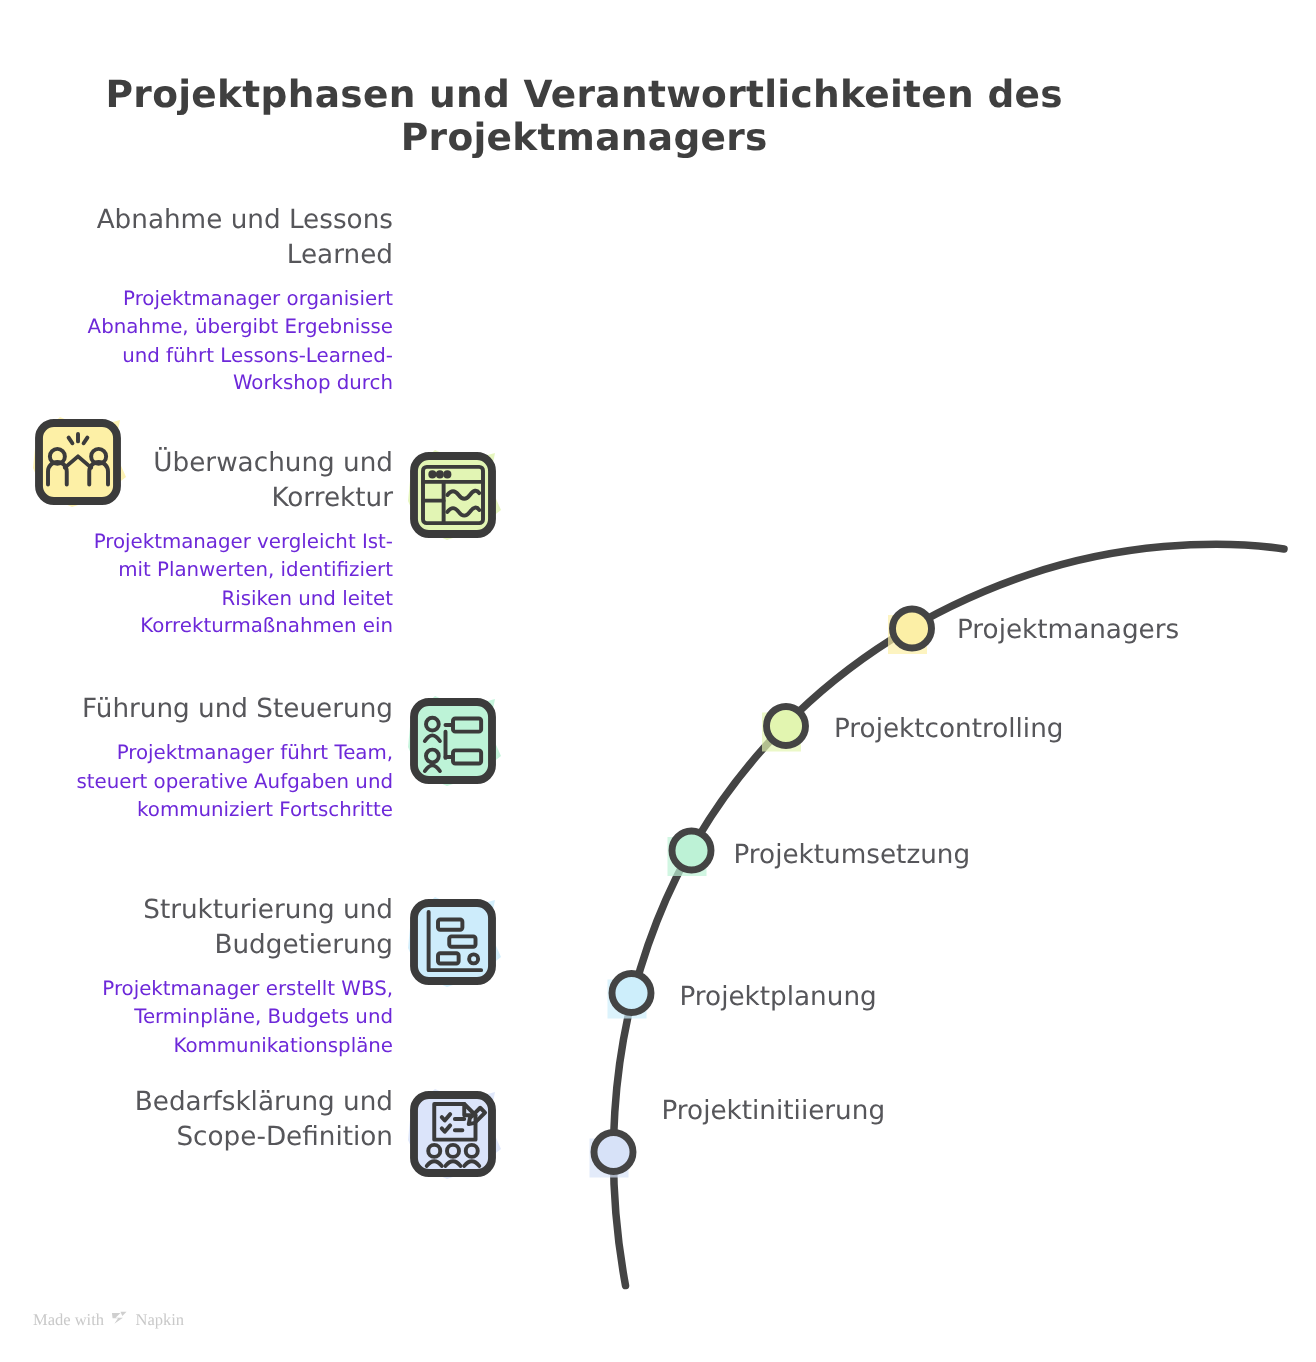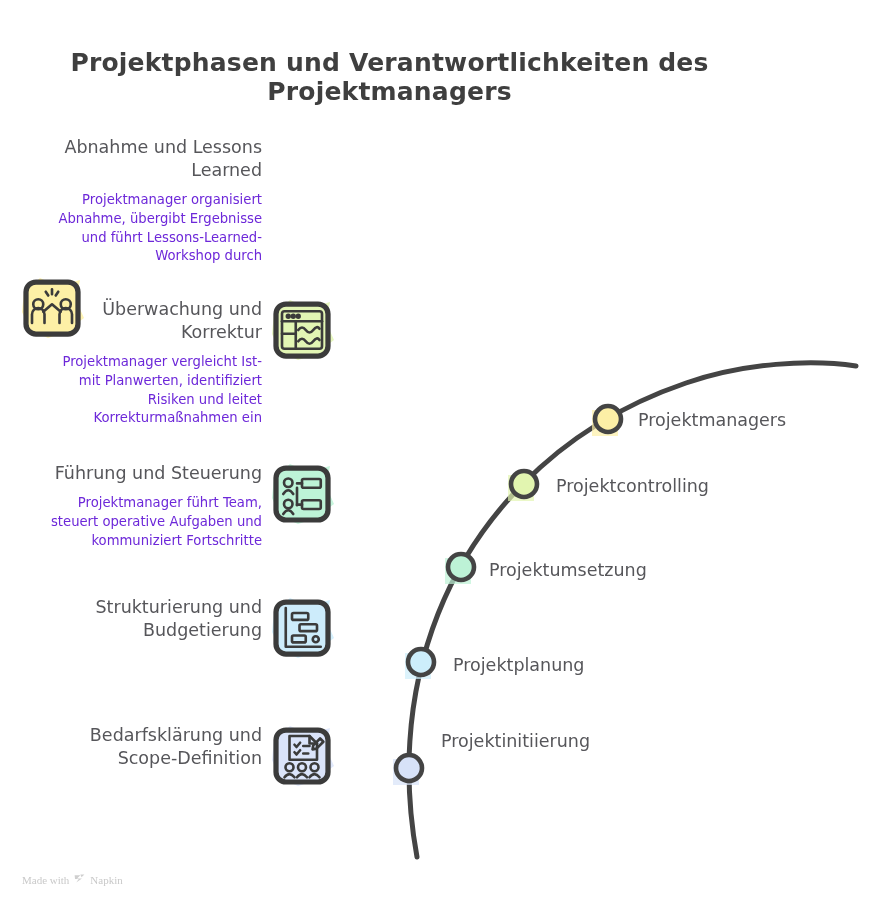--- a/index.html
+++ b/index.html
@@ -202,20 +202,23 @@
         <rect x="24" y="29" width="15" height="7" rx="1.2"></rect>
         <path d="M20 15.5 h4 M20 32.5 h4"></path>
       </g>
     </svg></div>
       </div>
     </div>
     <div class="phase-block" style="top: 551px; margin-top: 45px;">
       <div class="phase-text">
         <div class="phase-title">Strukturierung und
 Budgetierung</div>
+        <div class="phase-desc">Projektmanager erstellt WBS,
+Terminpläne, Budgets und
+Kommunikationspläne</div>
       </div>
       <div class="icon-tile">
         <div class="blob"><svg width="68" height="68" viewBox="0 0 68 68" xmlns="http://www.w3.org/2000/svg">
     <path d="M6 18 L22 4 L40 12 L62 6 L58 26 L66 44 L48 58 L30 64 L12 56 L4 38 Z" fill="#cdecfb" opacity="0.85"></path>
   </svg></div>
         <div class="frame"><svg width="60" height="60" viewBox="0 0 48 48" xmlns="http://www.w3.org/2000/svg">
       <rect x="3.2" y="3.2" width="41.6" height="41.6" rx="8" fill="#cdecfb" stroke="#3b3b3b" stroke-width="4.2"></rect>
       <g stroke="#3b3b3b" fill="none" stroke-width="2.1" stroke-linecap="round" stroke-linejoin="round">
         <path d="M11 8 v31 h28"></path>
         <rect x="16" y="12" width="13" height="5.5" rx="1.2"></rect>

